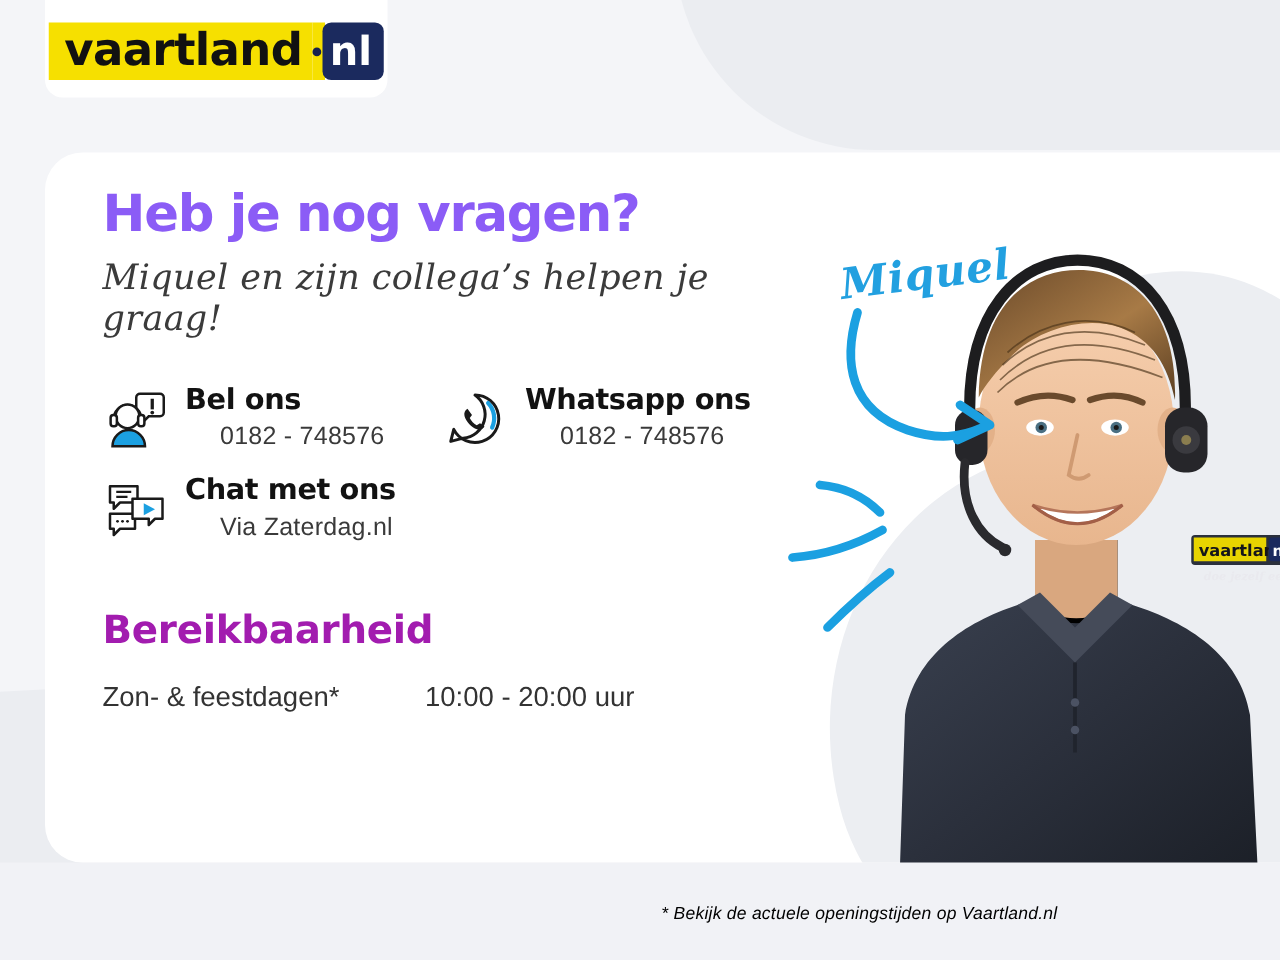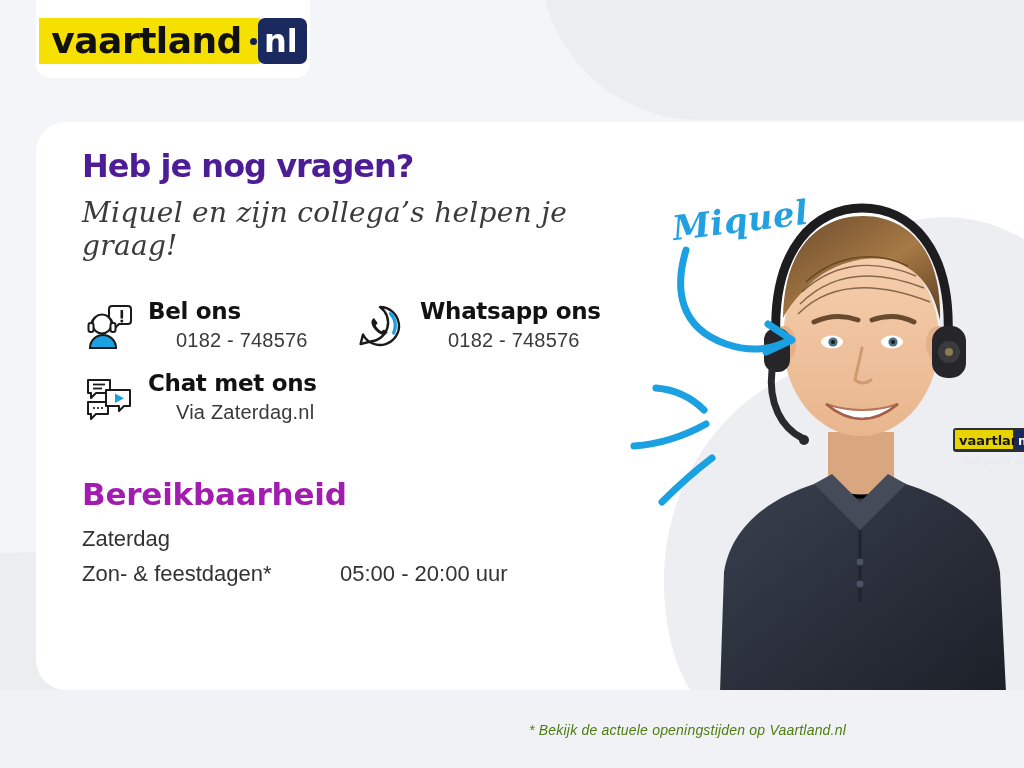--- a/index.html
+++ b/index.html
@@ -96,40 +96,40 @@
     left:36px; top:122px;
     width:1030px; height:568px;
     background:#ffffff;
     border-radius:30px 0 0 30px;
   }
 
   
   .content { position:absolute; left:82px; top:150px; width:560px; }
 
   .headline {
-    color:#4c1d95;
-    font-size:32px;
+    color:#8b5cf6;
+    font-size:41px;
     font-weight:bold;
     letter-spacing:-1px;
     line-height:1.05;
     font-family:"DejaVu Sans", sans-serif;
   }
   .subhead {
     margin-top:12px;
     color:#3b3b3b;
     font-size:28px;
     font-family:"DejaVu Serif", serif;
     font-style:italic;
     letter-spacing:0.3px;
   }
 
   
   .contacts { margin-top:36px; position:relative; }
   .contact-row { display:flex; }
-  .contact-item { display:flex; align-items:flex-end; }
+  .contact-item { display:flex; align-items:flex-start; }
   .contact-item.call     { width:272px; }
   .contact-item.whatsapp { width:272px; }
   .contact-item.chat     { margin-top:18px; }
   .c-icon {
     width:52px; height:52px;
     flex:0 0 52px;
     margin-right:14px;
     margin-top:2px;
   }
   .c-text { padding-top:0px; }
@@ -199,21 +199,21 @@
   .person { position:absolute; left:90px; top:10px; }
 
   
   .footnote {
     position:absolute;
     left:0; top:722px; width:872px;
     text-align:right;
     padding-right:26px;
     font-size:14px;
     font-style:italic;
-    color:#4d7c0f;
+    color:#000000;
     letter-spacing:0.2px;
   }
 </style>
 </head>
 <body>
 
 <div id="stage">
 
   <div class="bg-shape-topright"></div>
   <div class="bg-shape-bottomleft"></div>
@@ -292,25 +292,24 @@
           <span class="c-title" style="display:block">Chat met ons</span>
           <span class="c-sub" style="display:block">Via Zaterdag.nl</span>
         </span>
       </div>
     </div>
 
     <div class="avail">
       <div class="avail-title">Bereikbaarheid</div>
       <div class="avail-table">
         <div class="avail-row">
-          <span class="avail-day">Zaterdag</span>
         </div>
         <div class="avail-row">
           <span class="avail-day">Zon- &amp; feestdagen*</span>
-          <span class="avail-hours">05:00 - 20:00 uur</span>
+          <span class="avail-hours">10:00 - 20:00 uur</span>
         </div>
       </div>
     </div>
   </div>
 
   <div class="photo-wrap">
     <div class="blob"></div>
     <div class="blob2"></div>
 
     <span class="person">

